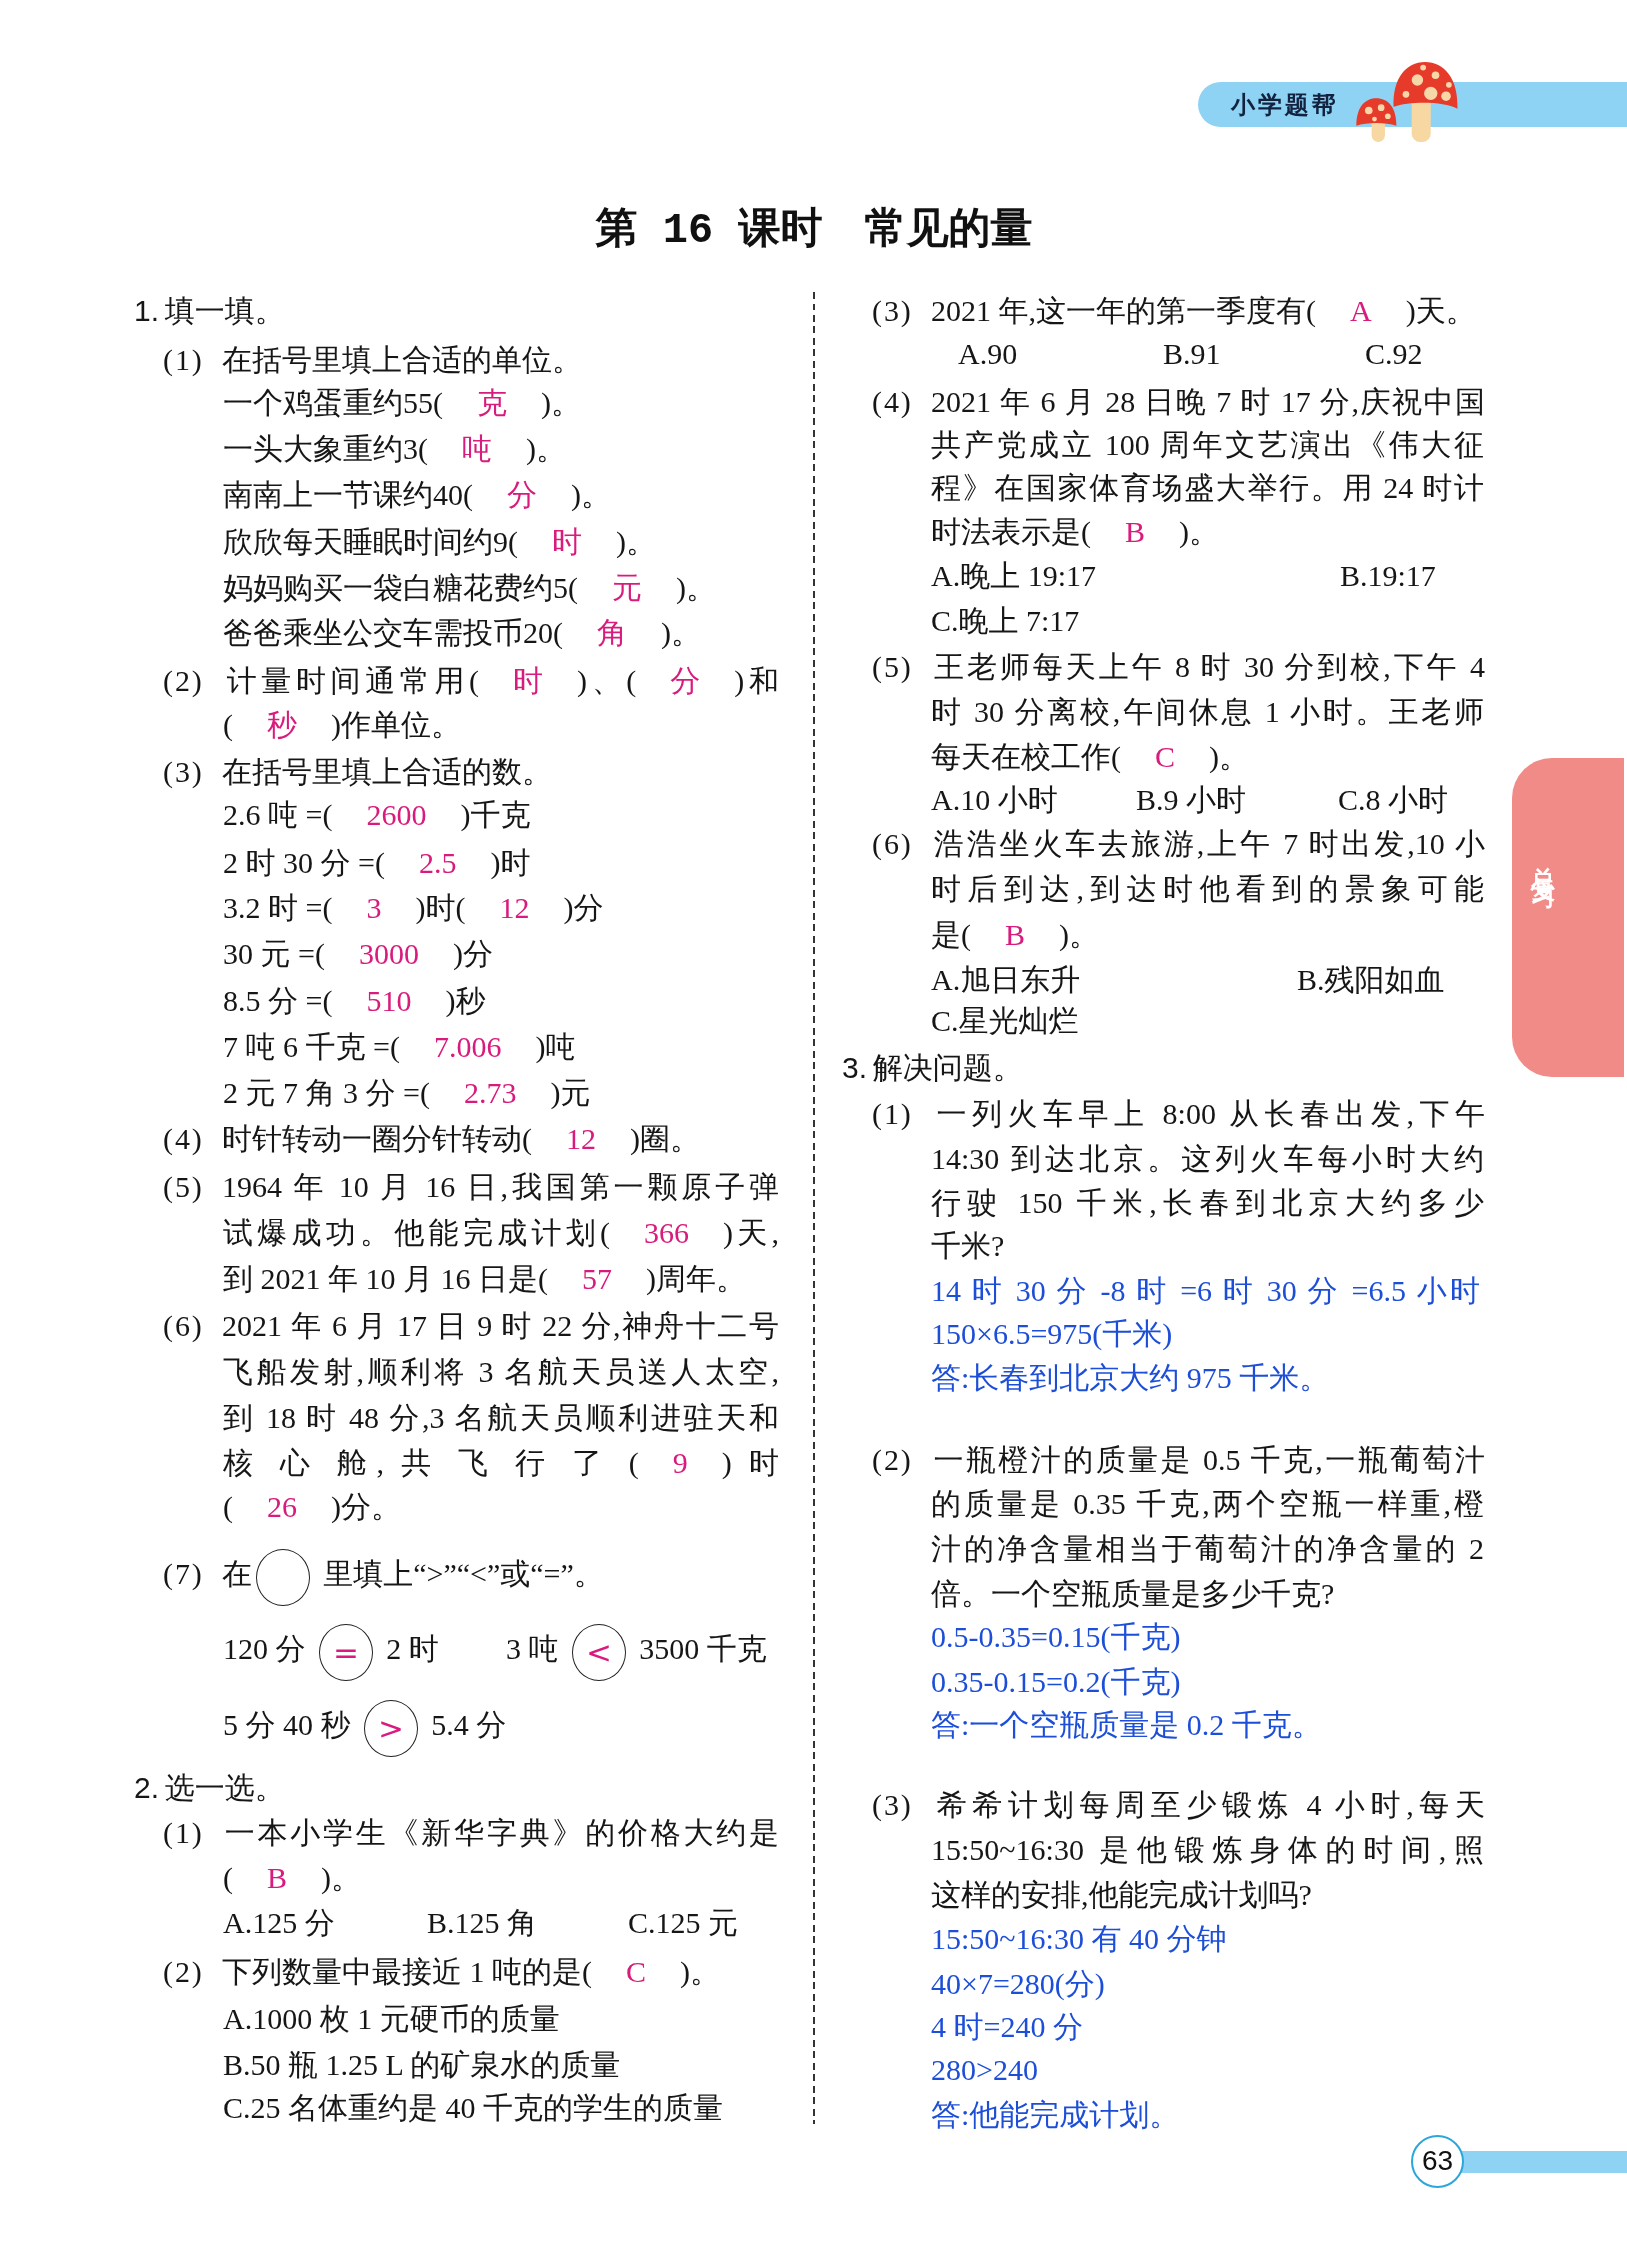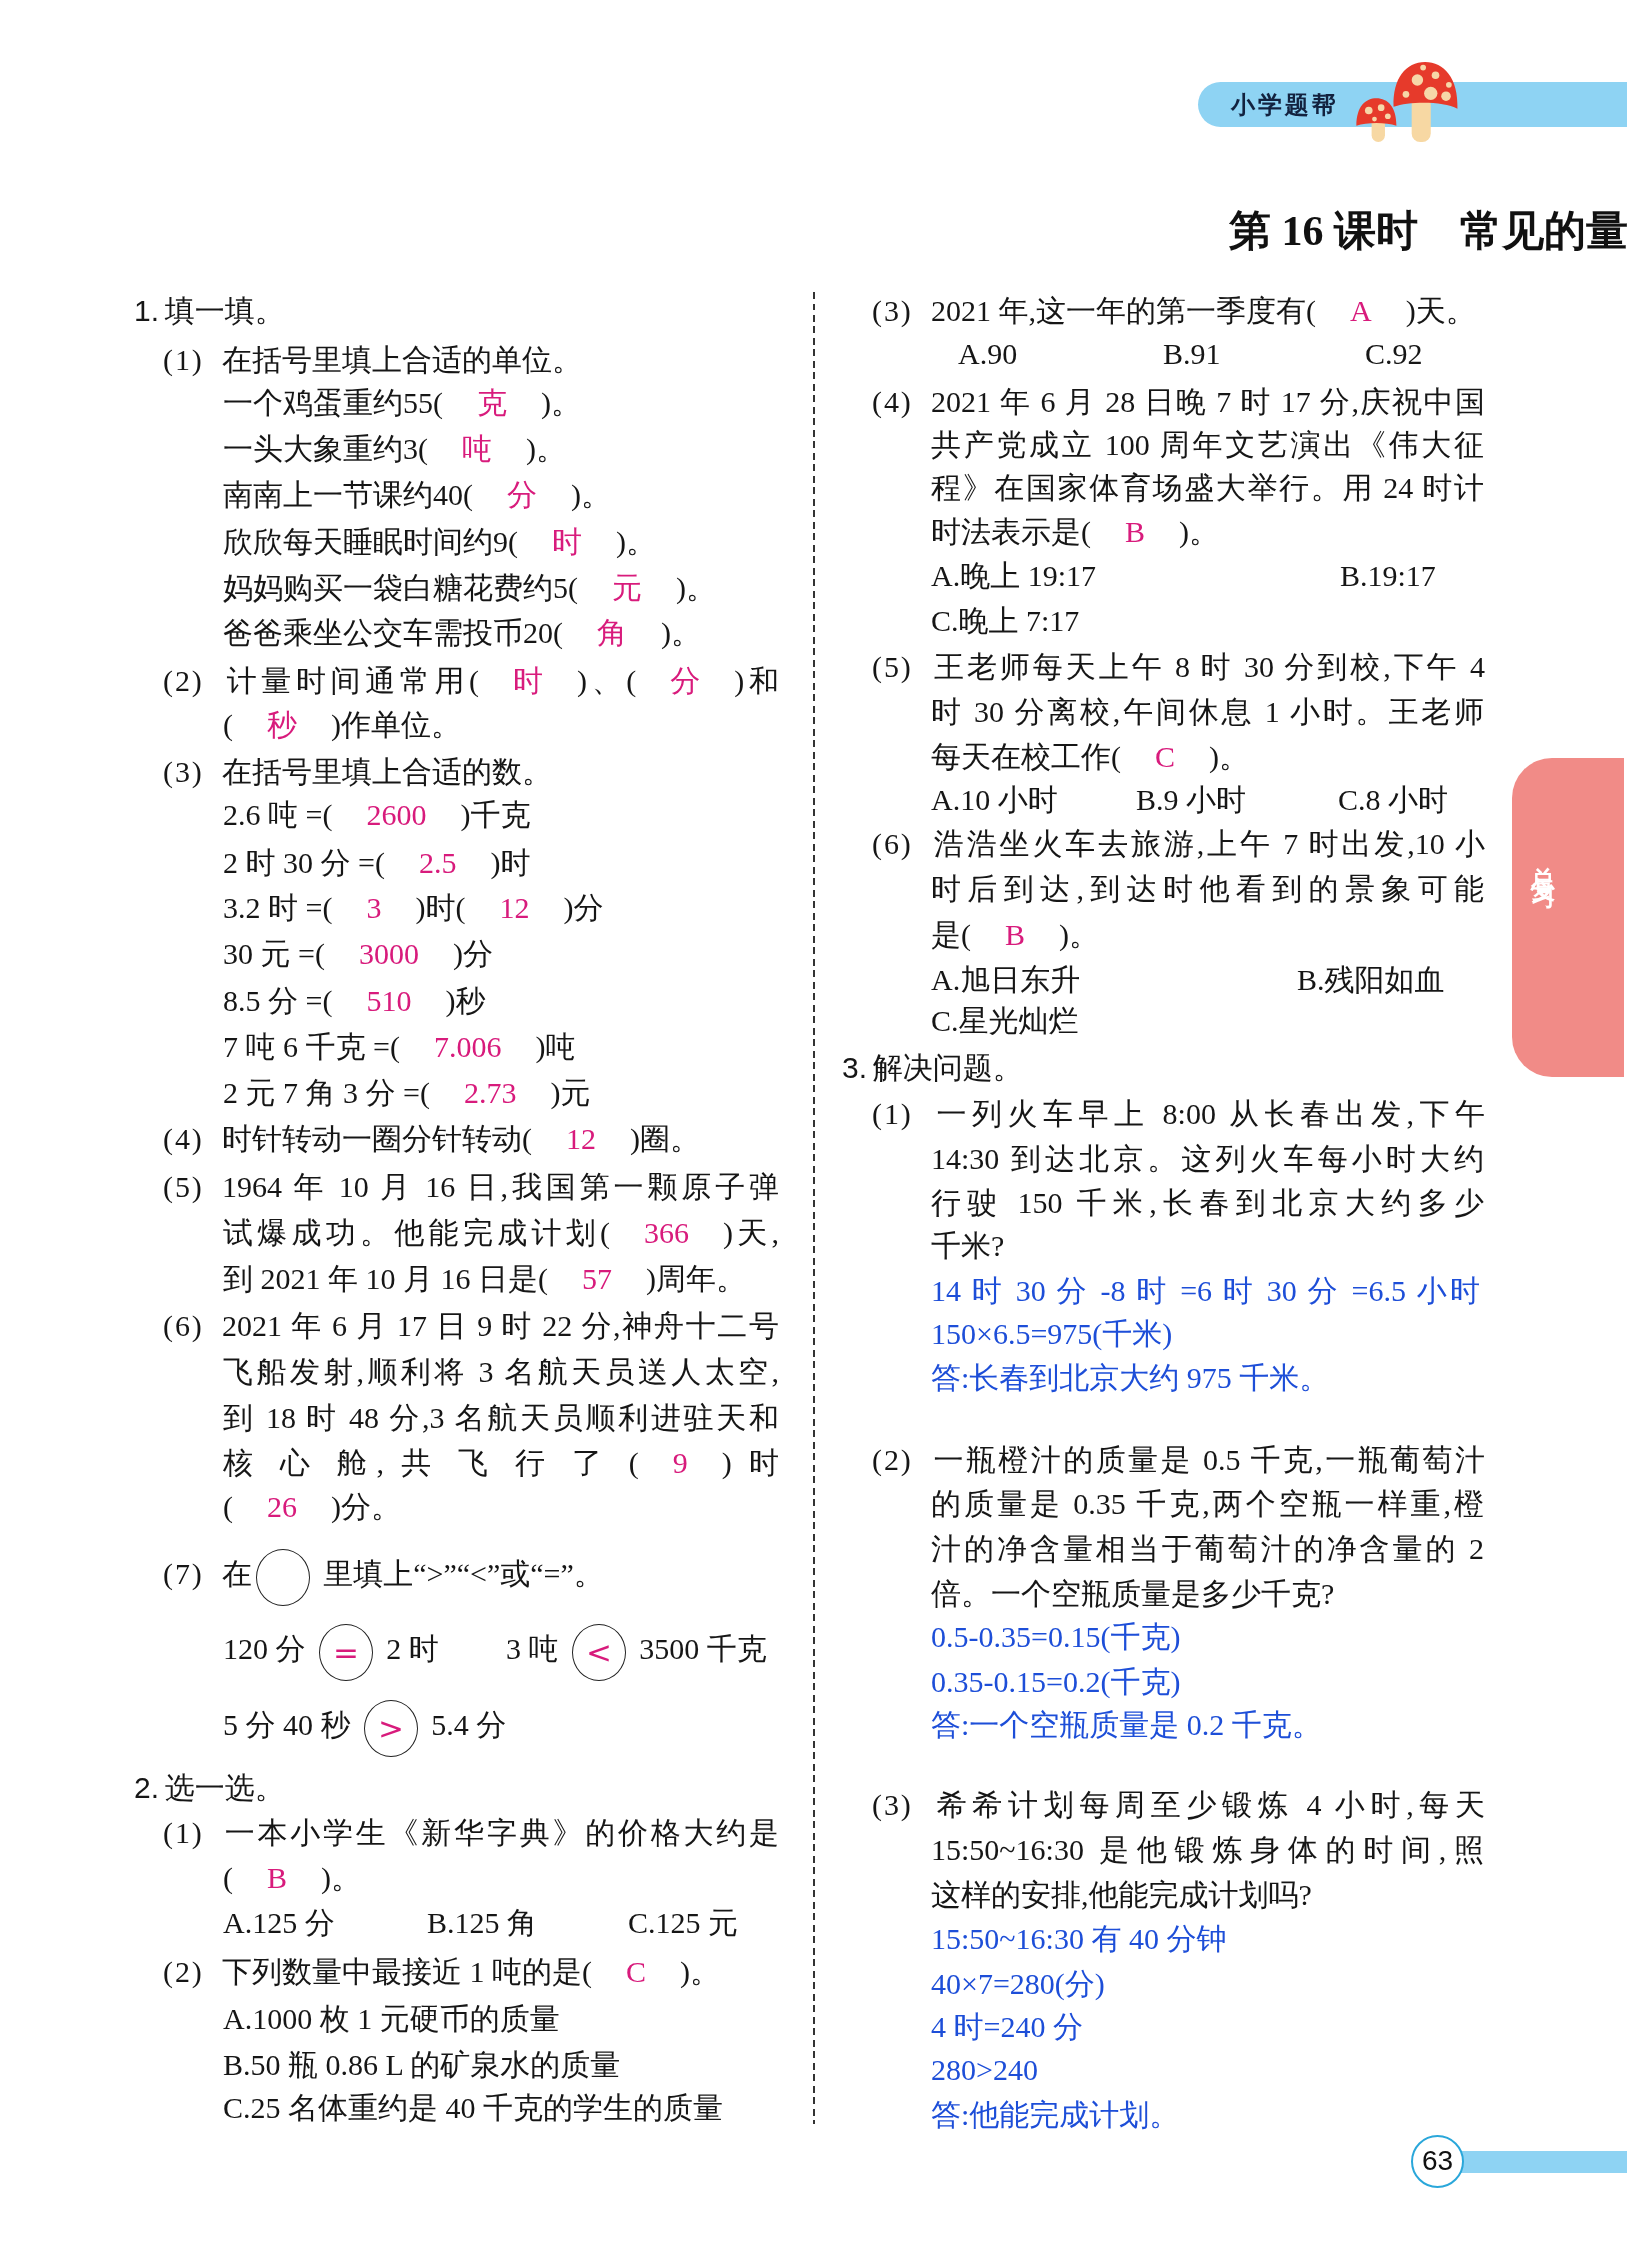--- a/index.html
+++ b/index.html
@@ -11,21 +11,21 @@
 .qn{font-family:"Liberation Sans","DejaVu Sans",sans-serif;margin-right:5.7px}
 .ans{display:inline-block;padding:0 34px;color:#d81b7c;text-align:center}
 .sol{color:#1d4ed8}
 .opt{position:absolute;top:0}
 .oval{display:inline-block;width:54px;height:57px;border:1.4px solid #222;border-radius:50%;vertical-align:middle;text-align:center;line-height:54px;color:#d81b7c;font-family:"DejaVu Sans",sans-serif;font-size:31px;font-weight:normal}
 .cmp{position:absolute;height:61px;line-height:61px;white-space:nowrap}
 .cmp .oval{margin:0 13.4px}
 #band{position:absolute;left:1198px;top:82px;width:430px;height:45px;background:#8ed3f3;border-radius:23px 0 0 23px}
 #brand{position:absolute;left:1231px;top:88px;height:34px;line-height:34px;font-family:"DejaVu Sans",sans-serif;font-size:24px;font-weight:bold;color:#12223f;letter-spacing:2.9px}
 #mush{position:absolute;left:1343px;top:53px;width:124px;height:96px}
-#title{position:absolute;top:203px;left:0;width:1628px;text-align:right;font-family:Liberation Serif, serif;font-weight:bold;font-size:42px;line-height:57px;color:#111}
+#title{position:absolute;top:203px;left:0;width:1628px;text-align:center;font-family:Liberation Mono, monospace;font-weight:bold;font-size:42px;line-height:57px;color:#111}
 #title .gap{display:inline-block;width:42px}
 #divider{position:absolute;left:813px;top:292px;width:1.9px;height:1832px;background:repeating-linear-gradient(to bottom,#333 0 6.7px,transparent 6.7px 11.5px)}
 #sidetab{position:absolute;left:1512px;top:758px;width:112px;height:319px;background:#f18b87;border-radius:40px 0 0 40px}
 #sidetab-text{position:absolute;left:1527px;top:847px;writing-mode:vertical-rl;text-orientation:upright;font-family:"DejaVu Sans",sans-serif;font-weight:bold;font-size:24px;letter-spacing:11.5px;color:#ffffff}
 #pagebar{position:absolute;left:1461px;top:2151px;width:167px;height:22px;background:#8ed3f3}
 #pagenum{position:absolute;left:1411px;top:2135px;width:53px;height:53px;border:2.4px solid #2aa7da;border-radius:50%;background:#fff;text-align:center;line-height:48px;font-family:"Liberation Sans","DejaVu Sans",sans-serif;font-size:28px;color:#111}
 </style>
 </head>
 <body>
 
@@ -102,21 +102,21 @@
   <div class="ln j" style="top:1810px;left:163px;width:616px"><span class="num">(1)</span><span>一本小学生《新华字典》的价格大约是</span></div>
   <div class="ln" style="top:1855px;left:223px"><span>(</span><span class="ans">B</span><span>)。</span></div>
   <div class="ln" style="top:1900px;left:223px;width:556px">
       <span class="opt" style="left:0">A.125 分</span>
       <span class="opt" style="left:204px">B.125 角</span>
       <span class="opt" style="left:405px">C.125 元</span>
     </div>
 
   <div class="ln" style="top:1949px;left:163px"><span class="num">(2)</span><span>下列数量中最接近 1 吨的是(</span><span class="ans">C</span><span>)。</span></div>
   <div class="ln" style="top:1996px;left:223px">A.1000 枚 1 元硬币的质量</div>
-  <div class="ln" style="top:2042px;left:223px">B.50 瓶 0.86 L 的矿泉水的质量</div>
+  <div class="ln" style="top:2042px;left:223px">B.50 瓶 1.25 L 的矿泉水的质量</div>
   <div class="ln" style="top:2085px;left:223px">C.25 名体重约是 40 千克的学生的质量</div>
 </div>
 
 <div>
 
   <div class="ln" style="top:288px;left:872px"><span class="num">(3)</span><span>2021 年,这一年的第一季度有(</span><span class="ans">A</span><span>)天。</span></div>
   <div class="ln" style="top:331px;left:958px;width:553px">
       <span class="opt" style="left:0">A.90</span>
       <span class="opt" style="left:205px">B.91</span>
       <span class="opt" style="left:407px">C.92</span>

